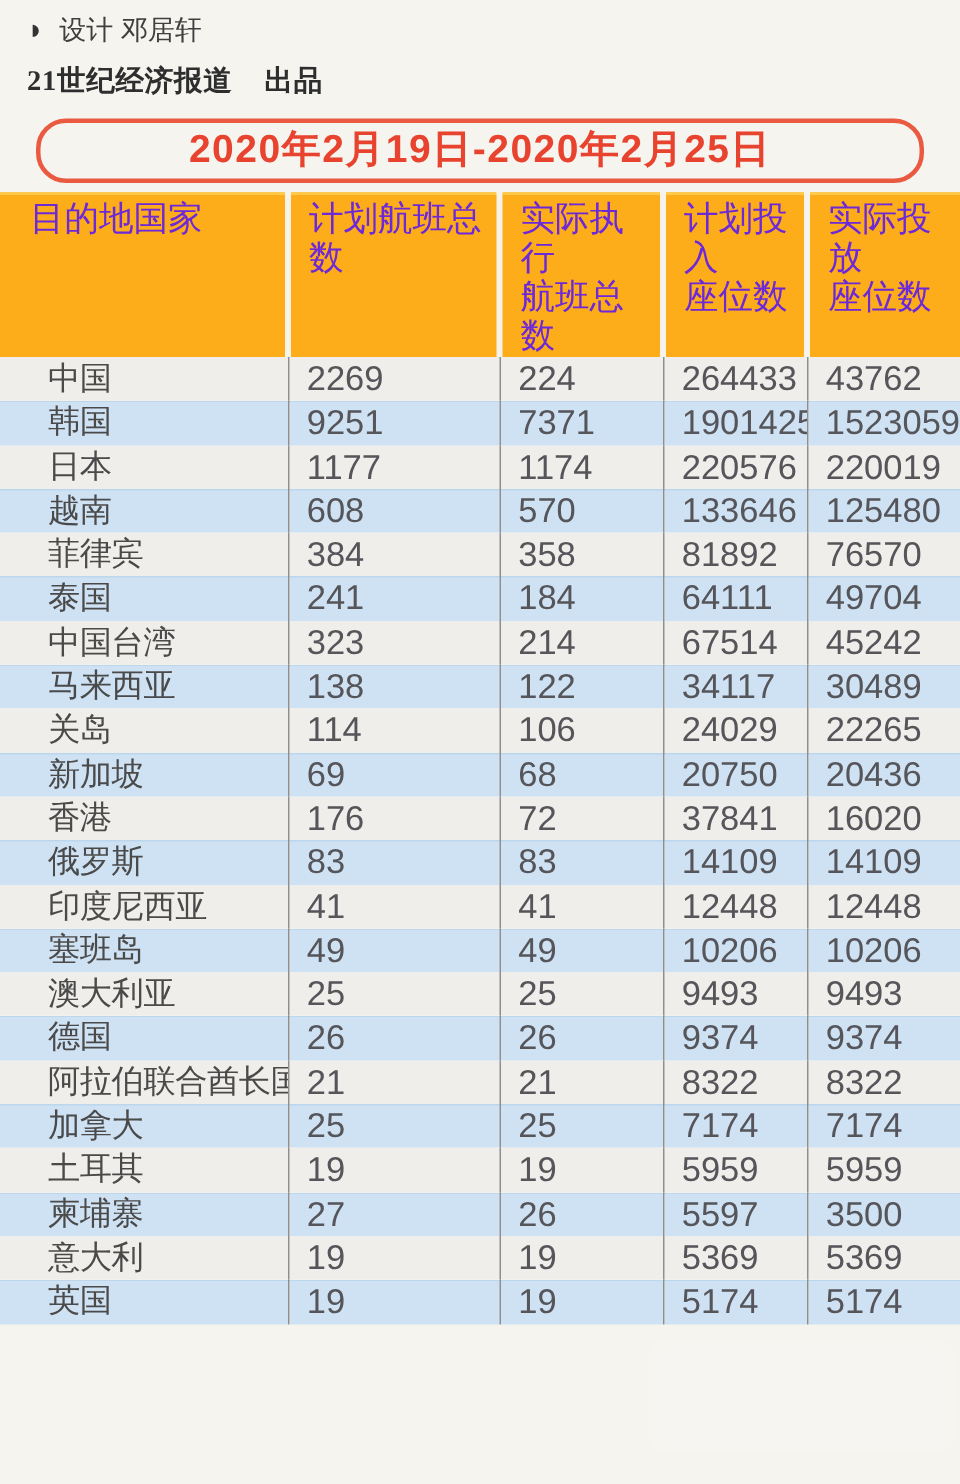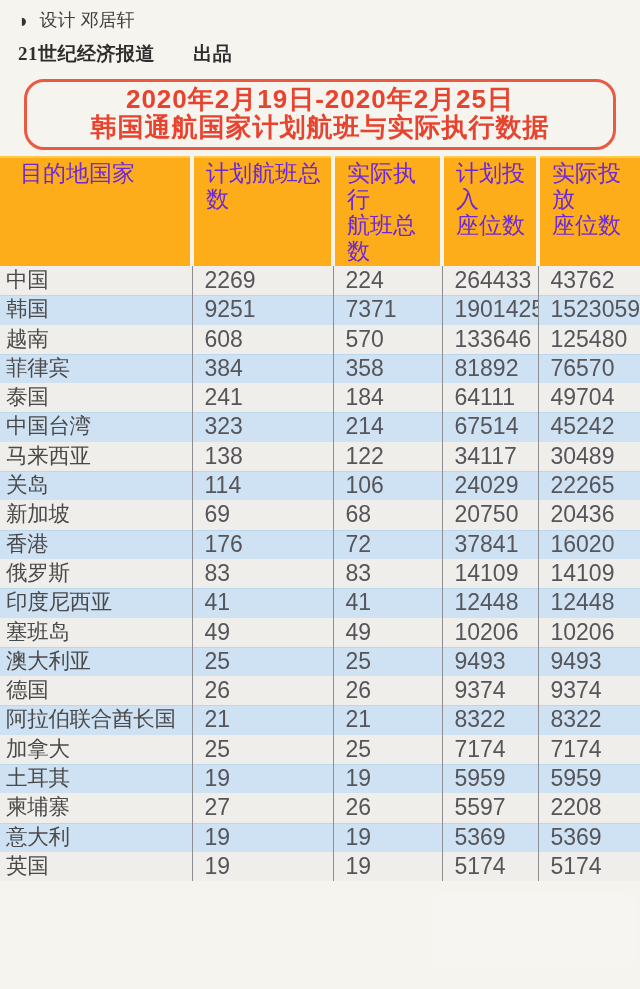--- a/index.html
+++ b/index.html
@@ -17,21 +17,21 @@
     font-size: 18px; color: #3f3f3f;
   }
   .bullet { font-size: 19px; line-height: 1; color: #333; }
   .meta-line2 {
     margin-top: 9px;
     font-family: "Liberation Serif", serif;
     font-weight: bold;
     font-size: 19px; color: #2e2e2e;
     letter-spacing: 0.5px;
   }
-  .meta-line2 .suffix { margin-left: 33px; }
+  .meta-line2 .suffix { margin-left: 16px; }
   
   .title-box {
     margin: 12px 24px 6px 24px;
     border: 3px solid #ea5a41;
     border-radius: 20px;
     padding: 3px 6px 6px 6px;
     text-align: center;
     color: #e8432e;
     font-weight: bold;
     background: transparent;
@@ -65,21 +65,21 @@
     font-size: 23px;
     color: #55555a;
     padding: 0 2px 0 12px;
     box-sizing: border-box;
     white-space: nowrap;
     overflow: hidden;
   }
   tbody td:first-child {
     color: #4a4a4a;
     font-size: 21.5px;
-    padding-left: 6px;
+    padding-left: 32px;
     letter-spacing: -0.3px;
   }
   tbody td + td { border-left: 1px solid #8e8e92; }
   tbody tr:nth-child(odd)  { background: #efeeea; }
   tbody tr:nth-child(even) { background: #cfe2f4; box-shadow: inset 0 1px 0 #bcd6ec; }
   
   .watermark {
     position: absolute;
     right: 0; bottom: 18px;
     width: 210px; height: 80px;
@@ -100,21 +100,20 @@
       <span>设计  邓居轩</span>
     </div>
     <div class="meta-line2">
       <span>21世纪经济报道</span>
       <span class="suffix">出品</span>
     </div>
   </div>
 
   <div class="title-box">
     <div class="title-line">2020年2月19日-2020年2月25日</div>
-    <div class="title-line">韩国通航国家计划航班与实际执行数据</div>
   </div>
 
   <table class="data-table">
     <colgroup>
       <col style="width:192px">
       <col style="width:141px">
       <col style="width:109px">
       <col style="width:96px">
       <col style="width:102px">
     </colgroup>
@@ -139,20 +138,27 @@
           <td>43762</td>
         </tr>
         <tr>
           <td>韩国</td>
           <td>9251</td>
           <td>7371</td>
           <td>1901425</td>
           <td>1523059</td>
         </tr>
         <tr>
+          <td>日本</td>
+          <td>1177</td>
+          <td>1174</td>
+          <td>220576</td>
+          <td>220019</td>
+        </tr>
+        <tr>
           <td>越南</td>
           <td>608</td>
           <td>570</td>
           <td>133646</td>
           <td>125480</td>
         </tr>
         <tr>
           <td>菲律宾</td>
           <td>384</td>
           <td>358</td>
@@ -255,21 +261,21 @@
           <td>19</td>
           <td>19</td>
           <td>5959</td>
           <td>5959</td>
         </tr>
         <tr>
           <td>柬埔寨</td>
           <td>27</td>
           <td>26</td>
           <td>5597</td>
-          <td>2208</td>
+          <td>3500</td>
         </tr>
         <tr>
           <td>意大利</td>
           <td>19</td>
           <td>19</td>
           <td>5369</td>
           <td>5369</td>
         </tr>
         <tr>
           <td>英国</td>

